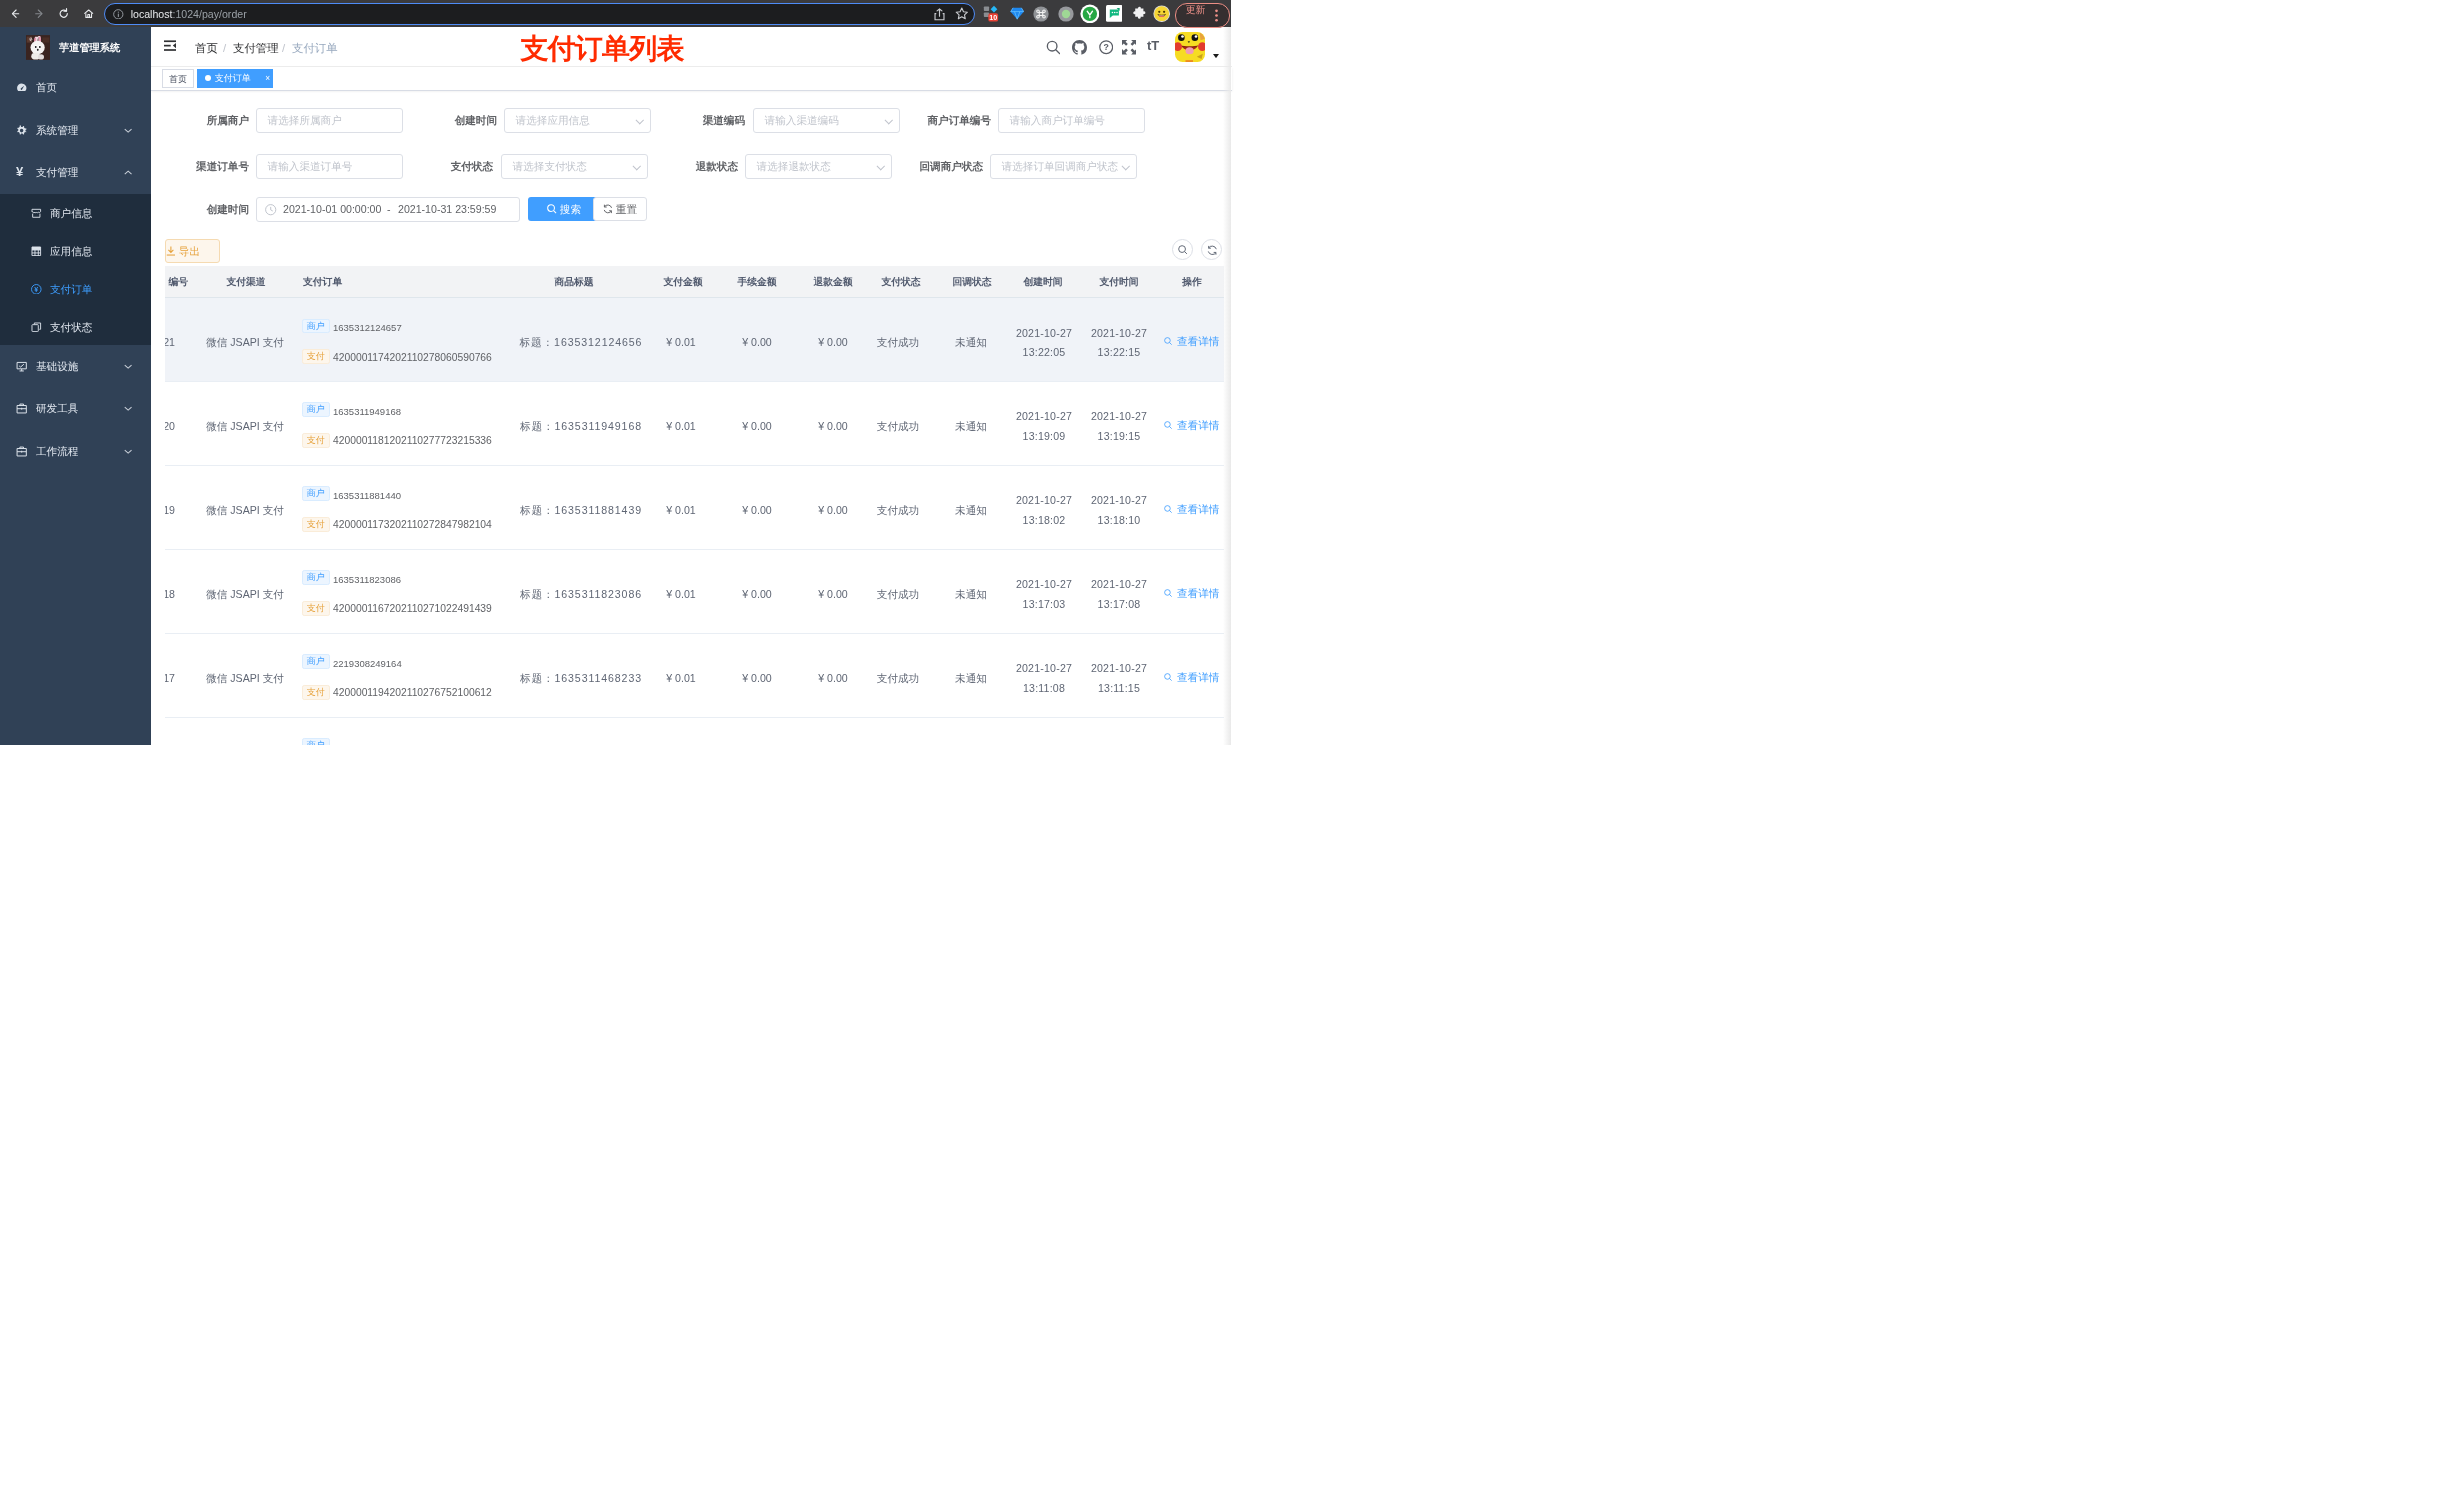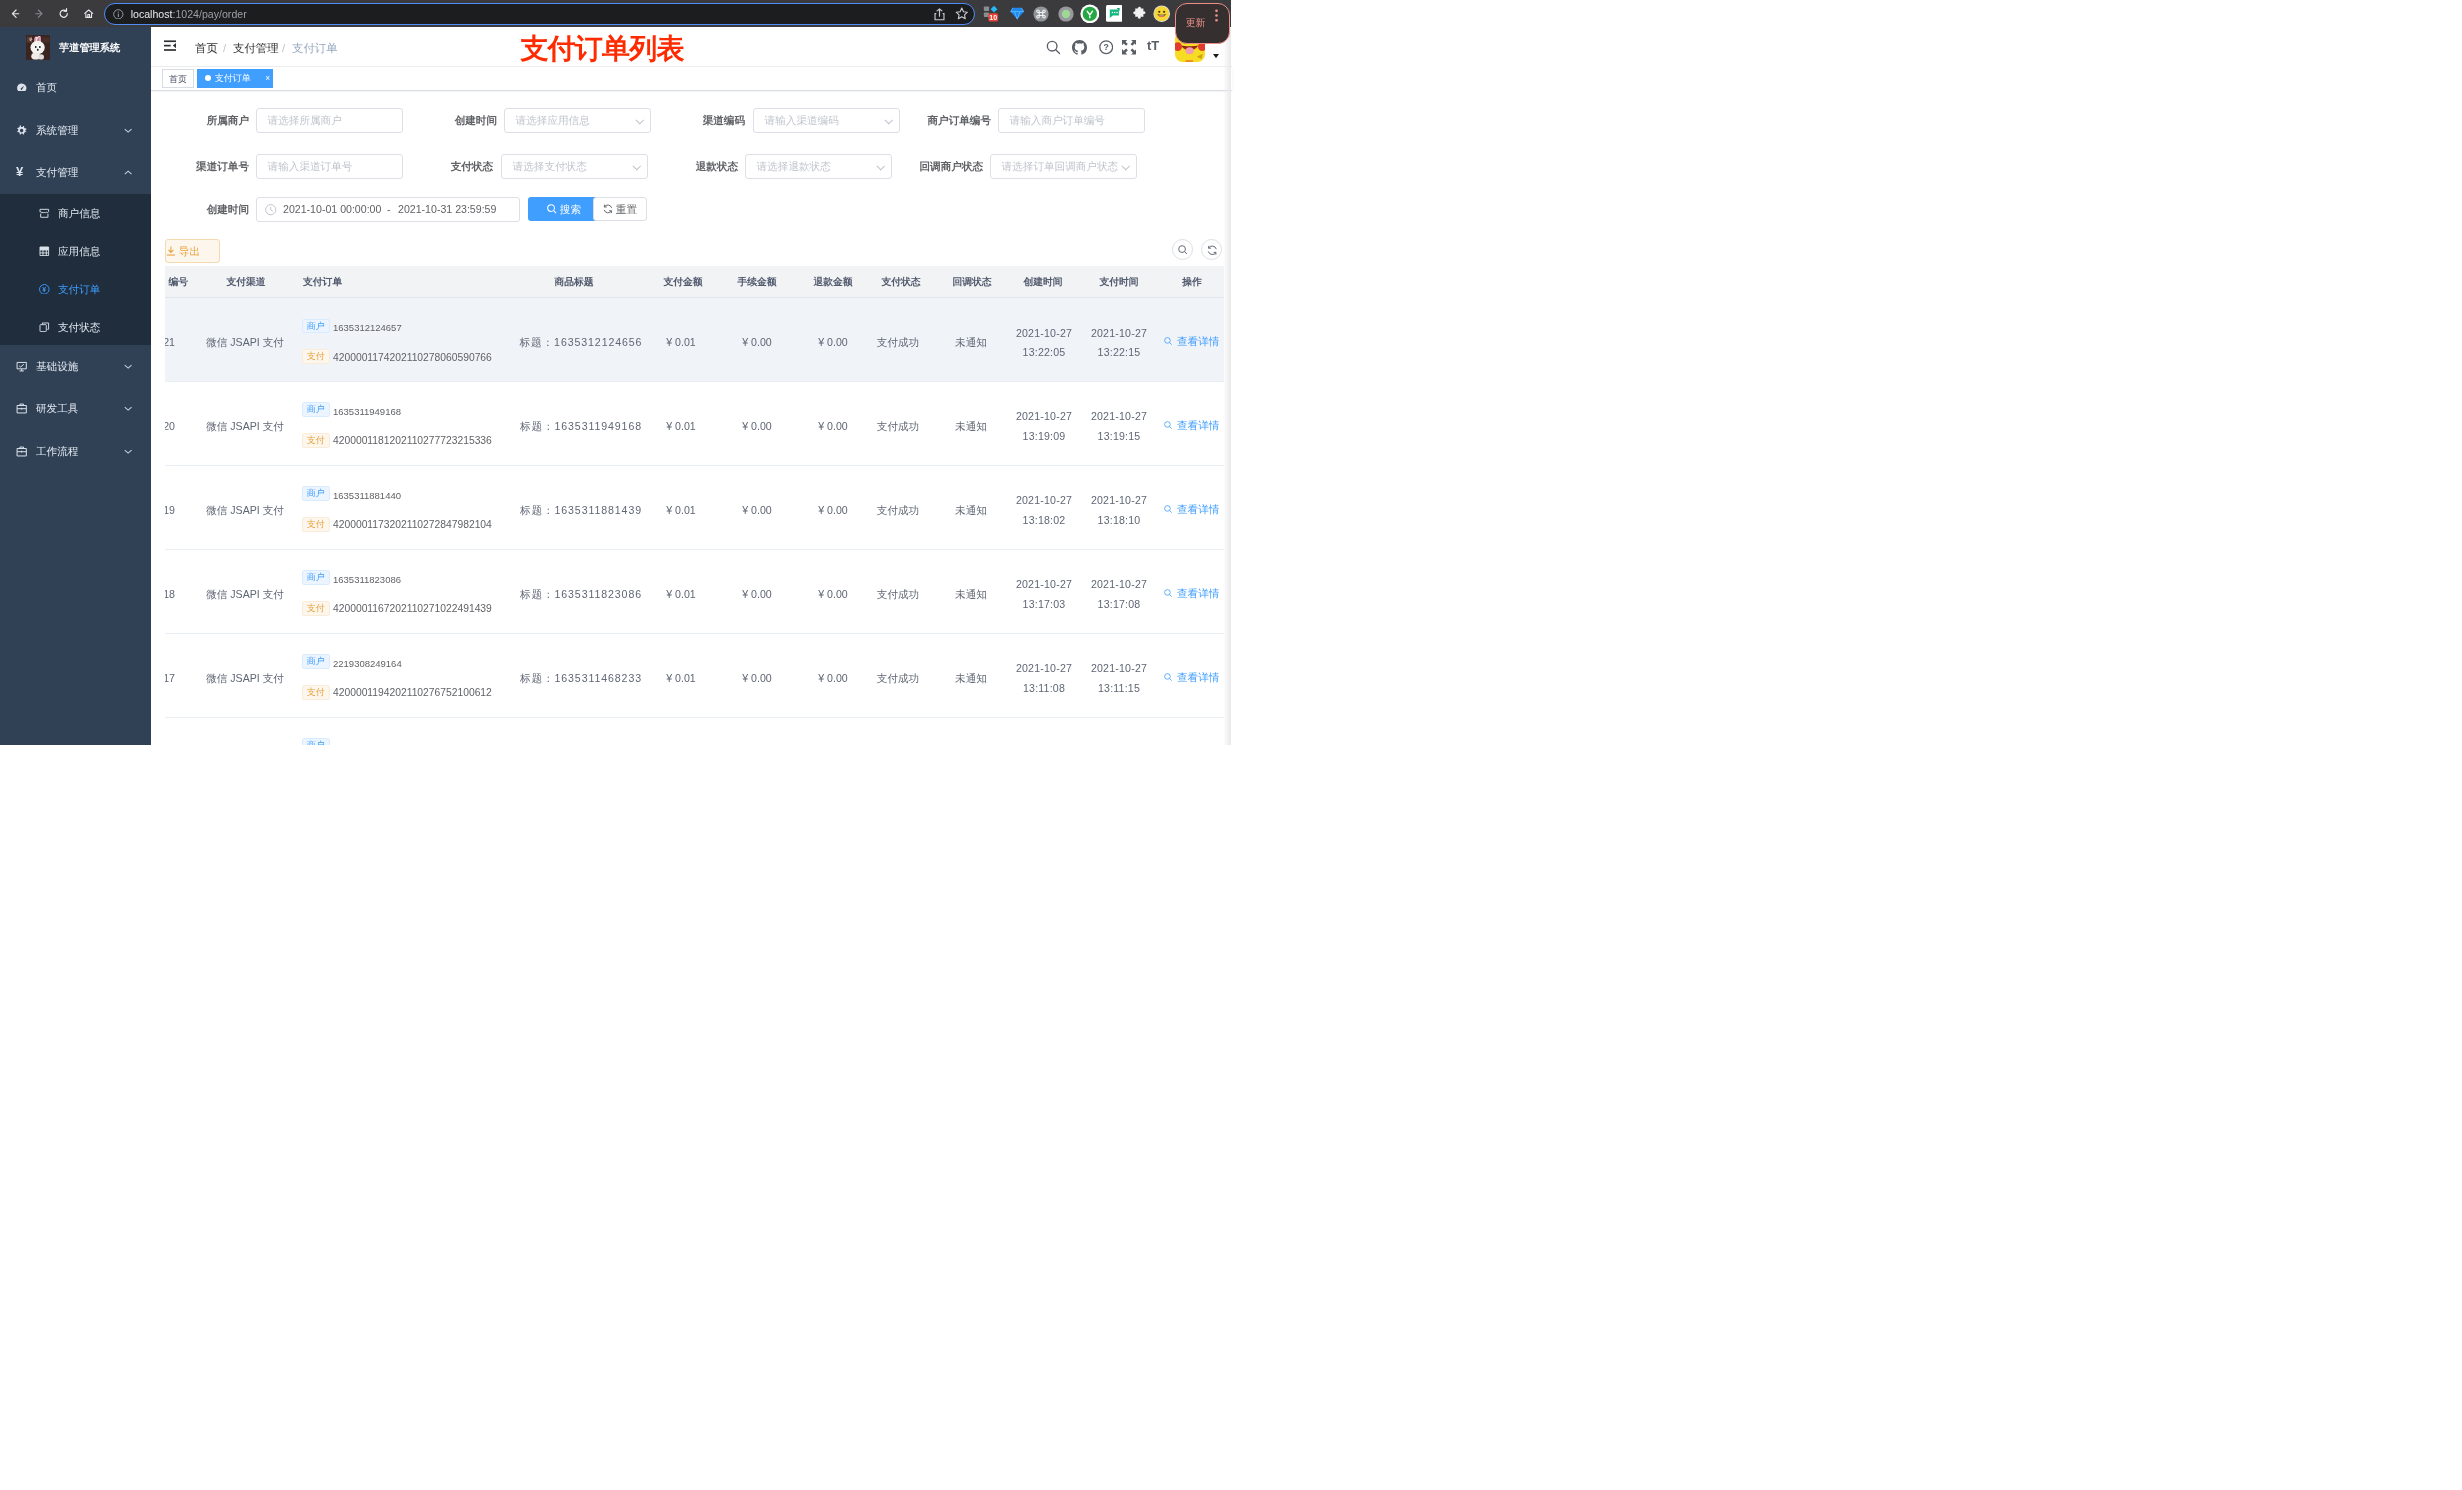--- a/index.html
+++ b/index.html
@@ -3,31 +3,31 @@
 <style>
 *{margin:0;padding:0;box-sizing:border-box}
 html,body{width:1231px;height:745px;overflow:hidden;font-family:"Liberation Sans",sans-serif;background:#fff}
 .abs{position:absolute}
 
 #chrome{position:absolute;left:0;top:0;width:1231px;height:27px;background:#3b3b3d;z-index:50}
 #chrome svg{display:block}
 .cicon{position:absolute;top:0;height:27px;display:flex;align-items:center;justify-content:center}
 #pill{position:absolute;left:104px;top:3px;width:871px;height:22px;background:#1c1d1f;border:1.9px solid #4e8cf7;border-radius:11.4px;display:flex;align-items:center;color:#e8eaed;font-size:10.6px}
 #pill .gray{color:#9aa0a6}
-#updatepill{position:absolute;left:1175px;top:2.7px;width:55px;height:41px;border:1.1px solid #ec8e85;border-radius:12px;background:#352f30;color:#ee9189;font-size:9.8px;display:flex;align-items:center}
+#updatepill{position:absolute;left:1175px;top:2.7px;width:55px;height:25px;border:1.1px solid #ec8e85;border-radius:12px;background:#352f30;color:#ee9189;font-size:9.8px;display:flex;align-items:flex-start}
 
 #sidebar{position:absolute;left:0;top:27px;width:151px;height:718px;background:#304156;z-index:10}
 #logo{position:absolute;left:0;top:0;width:151px;height:39px}
 #logo .ttl{position:absolute;left:59px;top:0;height:39px;line-height:41px;color:#fff;font-size:10.2px;font-weight:700}
 .mi{position:absolute;left:0;width:151px;height:42px;color:#e3e9f1;font-size:10.6px}
 .mi .txt{position:absolute;left:36px;top:0;line-height:42px}
 .mi .ico{position:absolute;left:16px;top:16px;width:11.4px;height:11.4px;color:#dbe2ea}
 .mi .arr{position:absolute;left:124px;top:19px}
 .smenu{position:absolute;left:0;top:167px;width:151px;height:151px;background:#1f2d3d}
-.smi{position:absolute;left:8px;width:151px;height:38px;color:#e3e9f1;font-size:10.6px}
+.smi{position:absolute;left:0;width:151px;height:38px;color:#e3e9f1;font-size:10.6px}
 .smi .txt{position:absolute;left:50px;top:0;line-height:38px}
 .smi .ico{position:absolute;left:31px;top:13.6px;width:10.6px;height:10.6px}
 .smi.on{color:#3e9eff}
 
 #navbar{position:absolute;left:151px;top:27px;width:1081px;height:40px;background:#fff;border-bottom:0.8px solid #ececec;z-index:5}
 #redtitle{position:absolute;left:602px;top:29.5px;transform:translateX(-50%);font-size:28px;letter-spacing:-0.8px;font-weight:700;color:#ff2b00;white-space:nowrap;z-index:6}
 .bc{position:absolute;top:0;height:40px;line-height:42px;font-size:11.4px}
 .nico{position:absolute;top:13.3px;width:14.4px;height:14.4px;color:#5a5e66}
 
 #tags{position:absolute;left:151px;top:67px;width:1081px;height:23.5px;background:#fff;border-bottom:0.8px solid #d8dce5;box-shadow:0 0.8px 2.3px rgba(0,0,0,.08);z-index:4}

